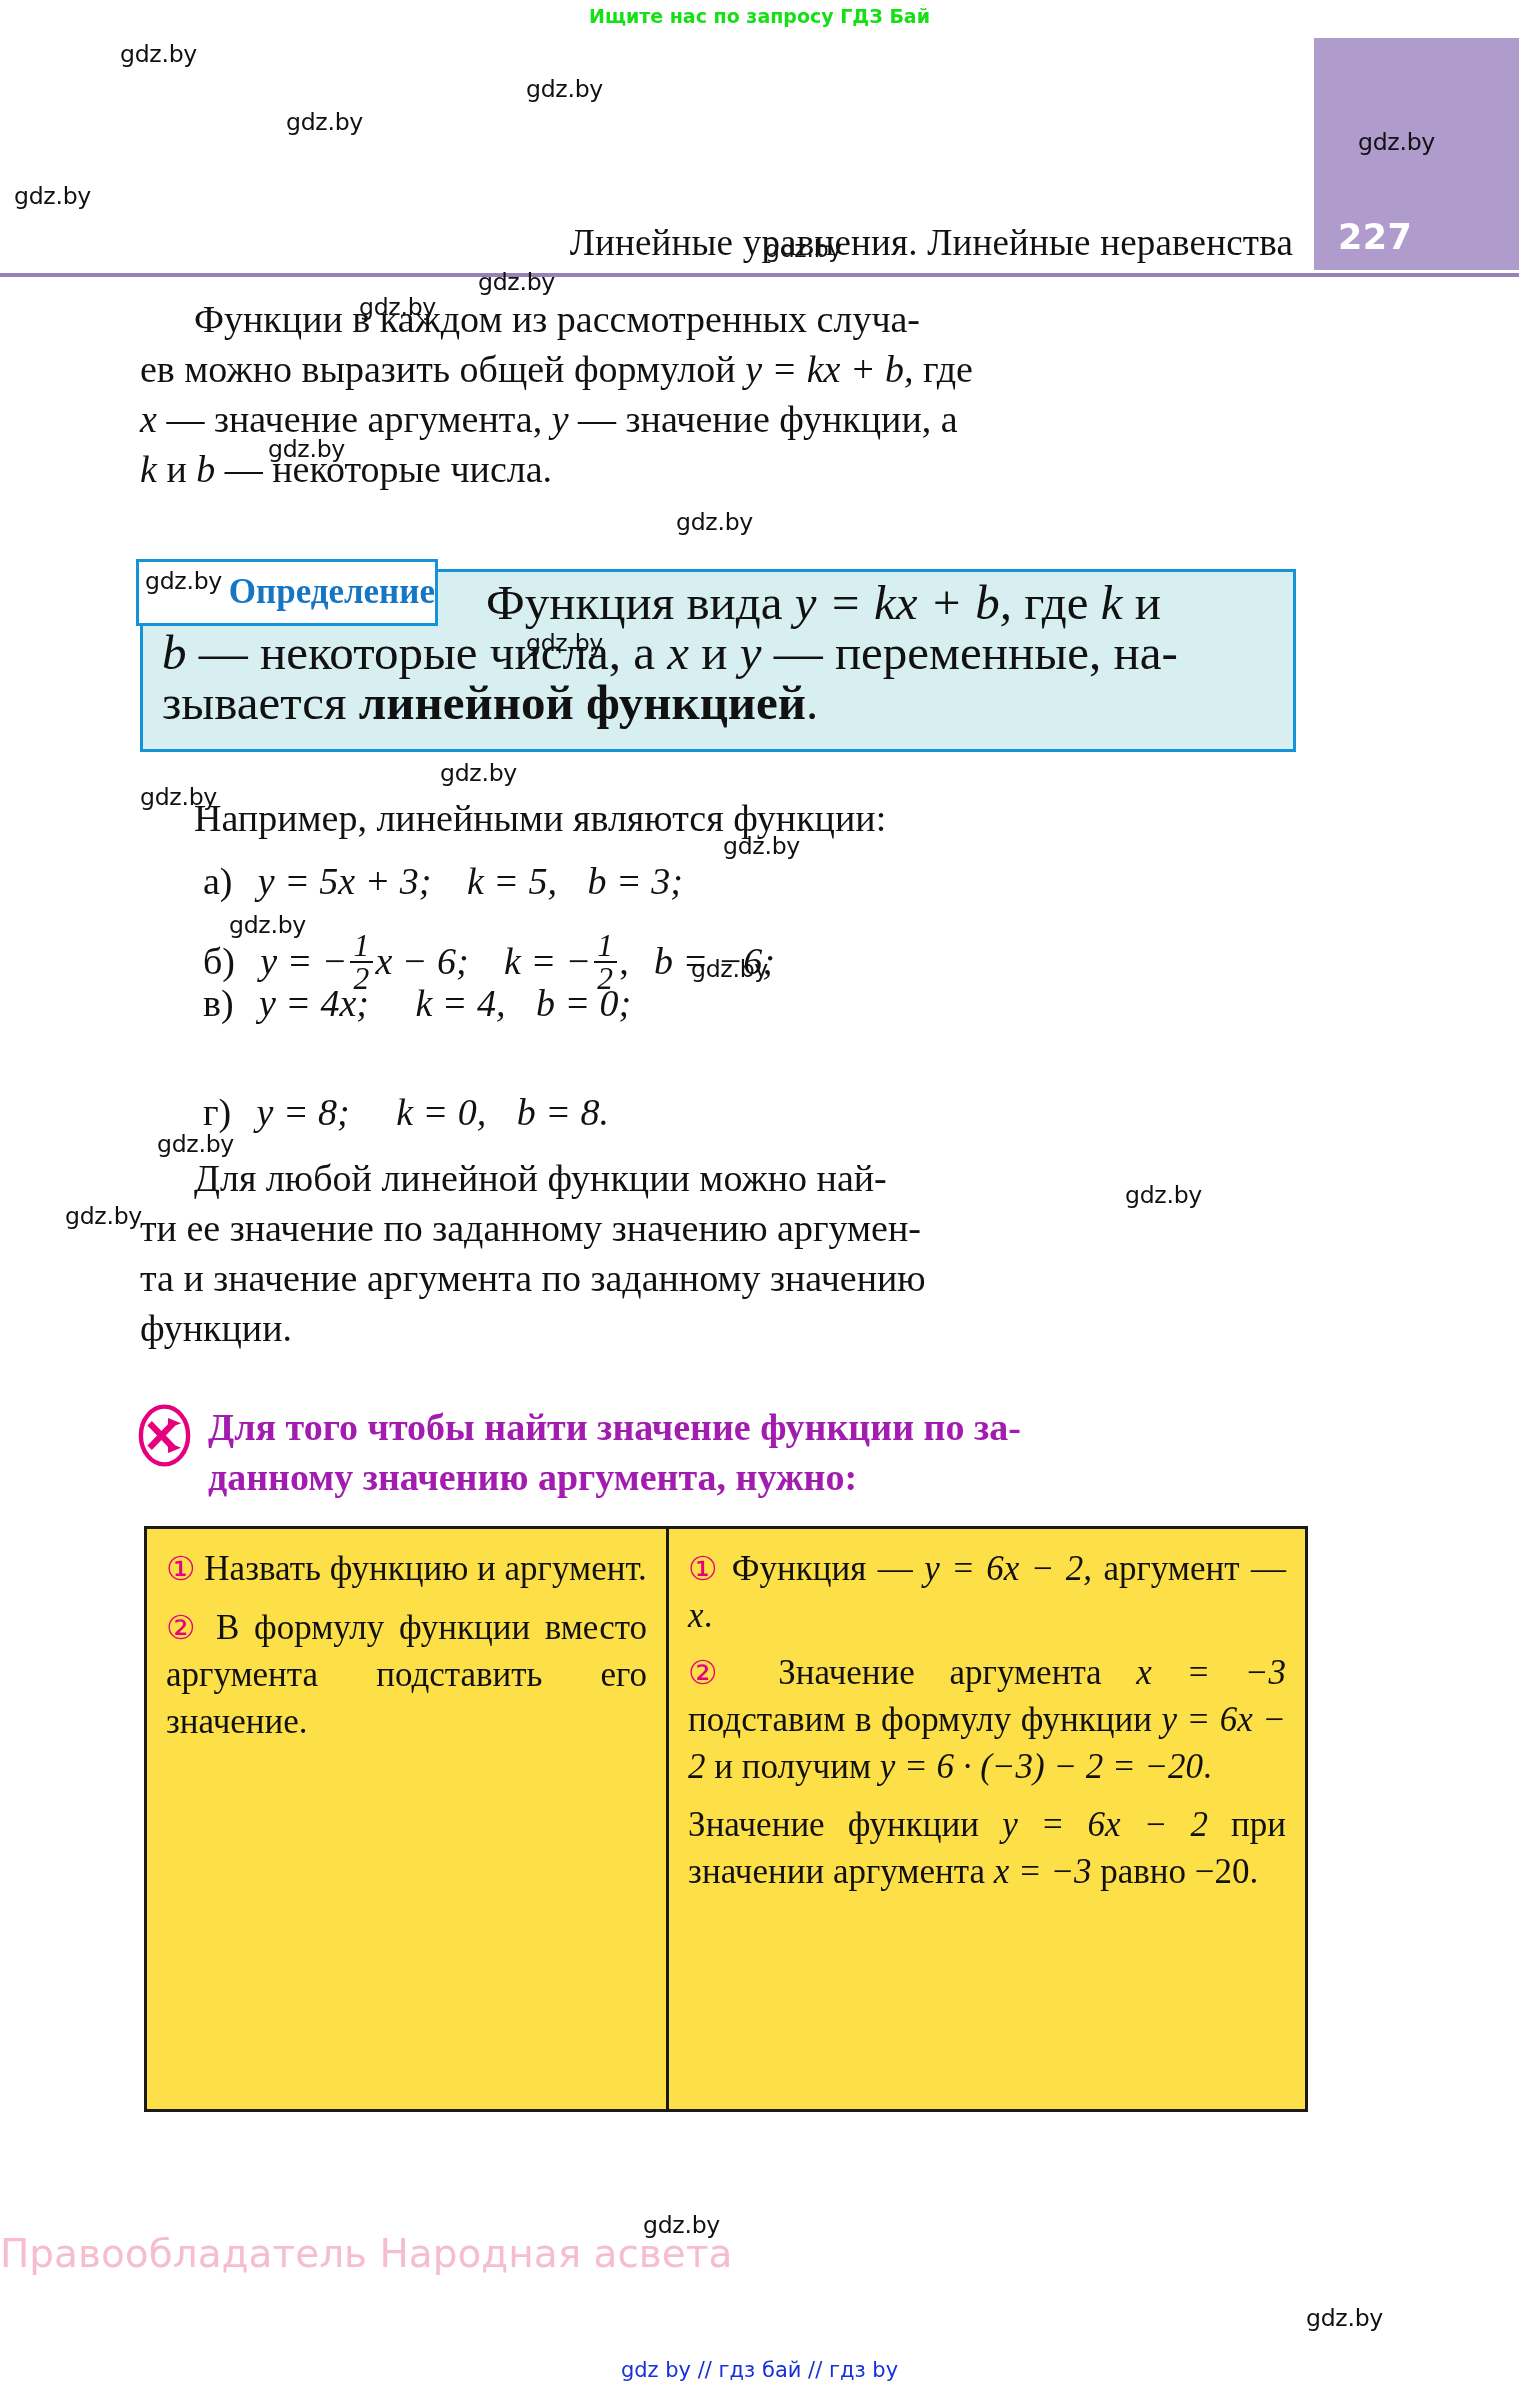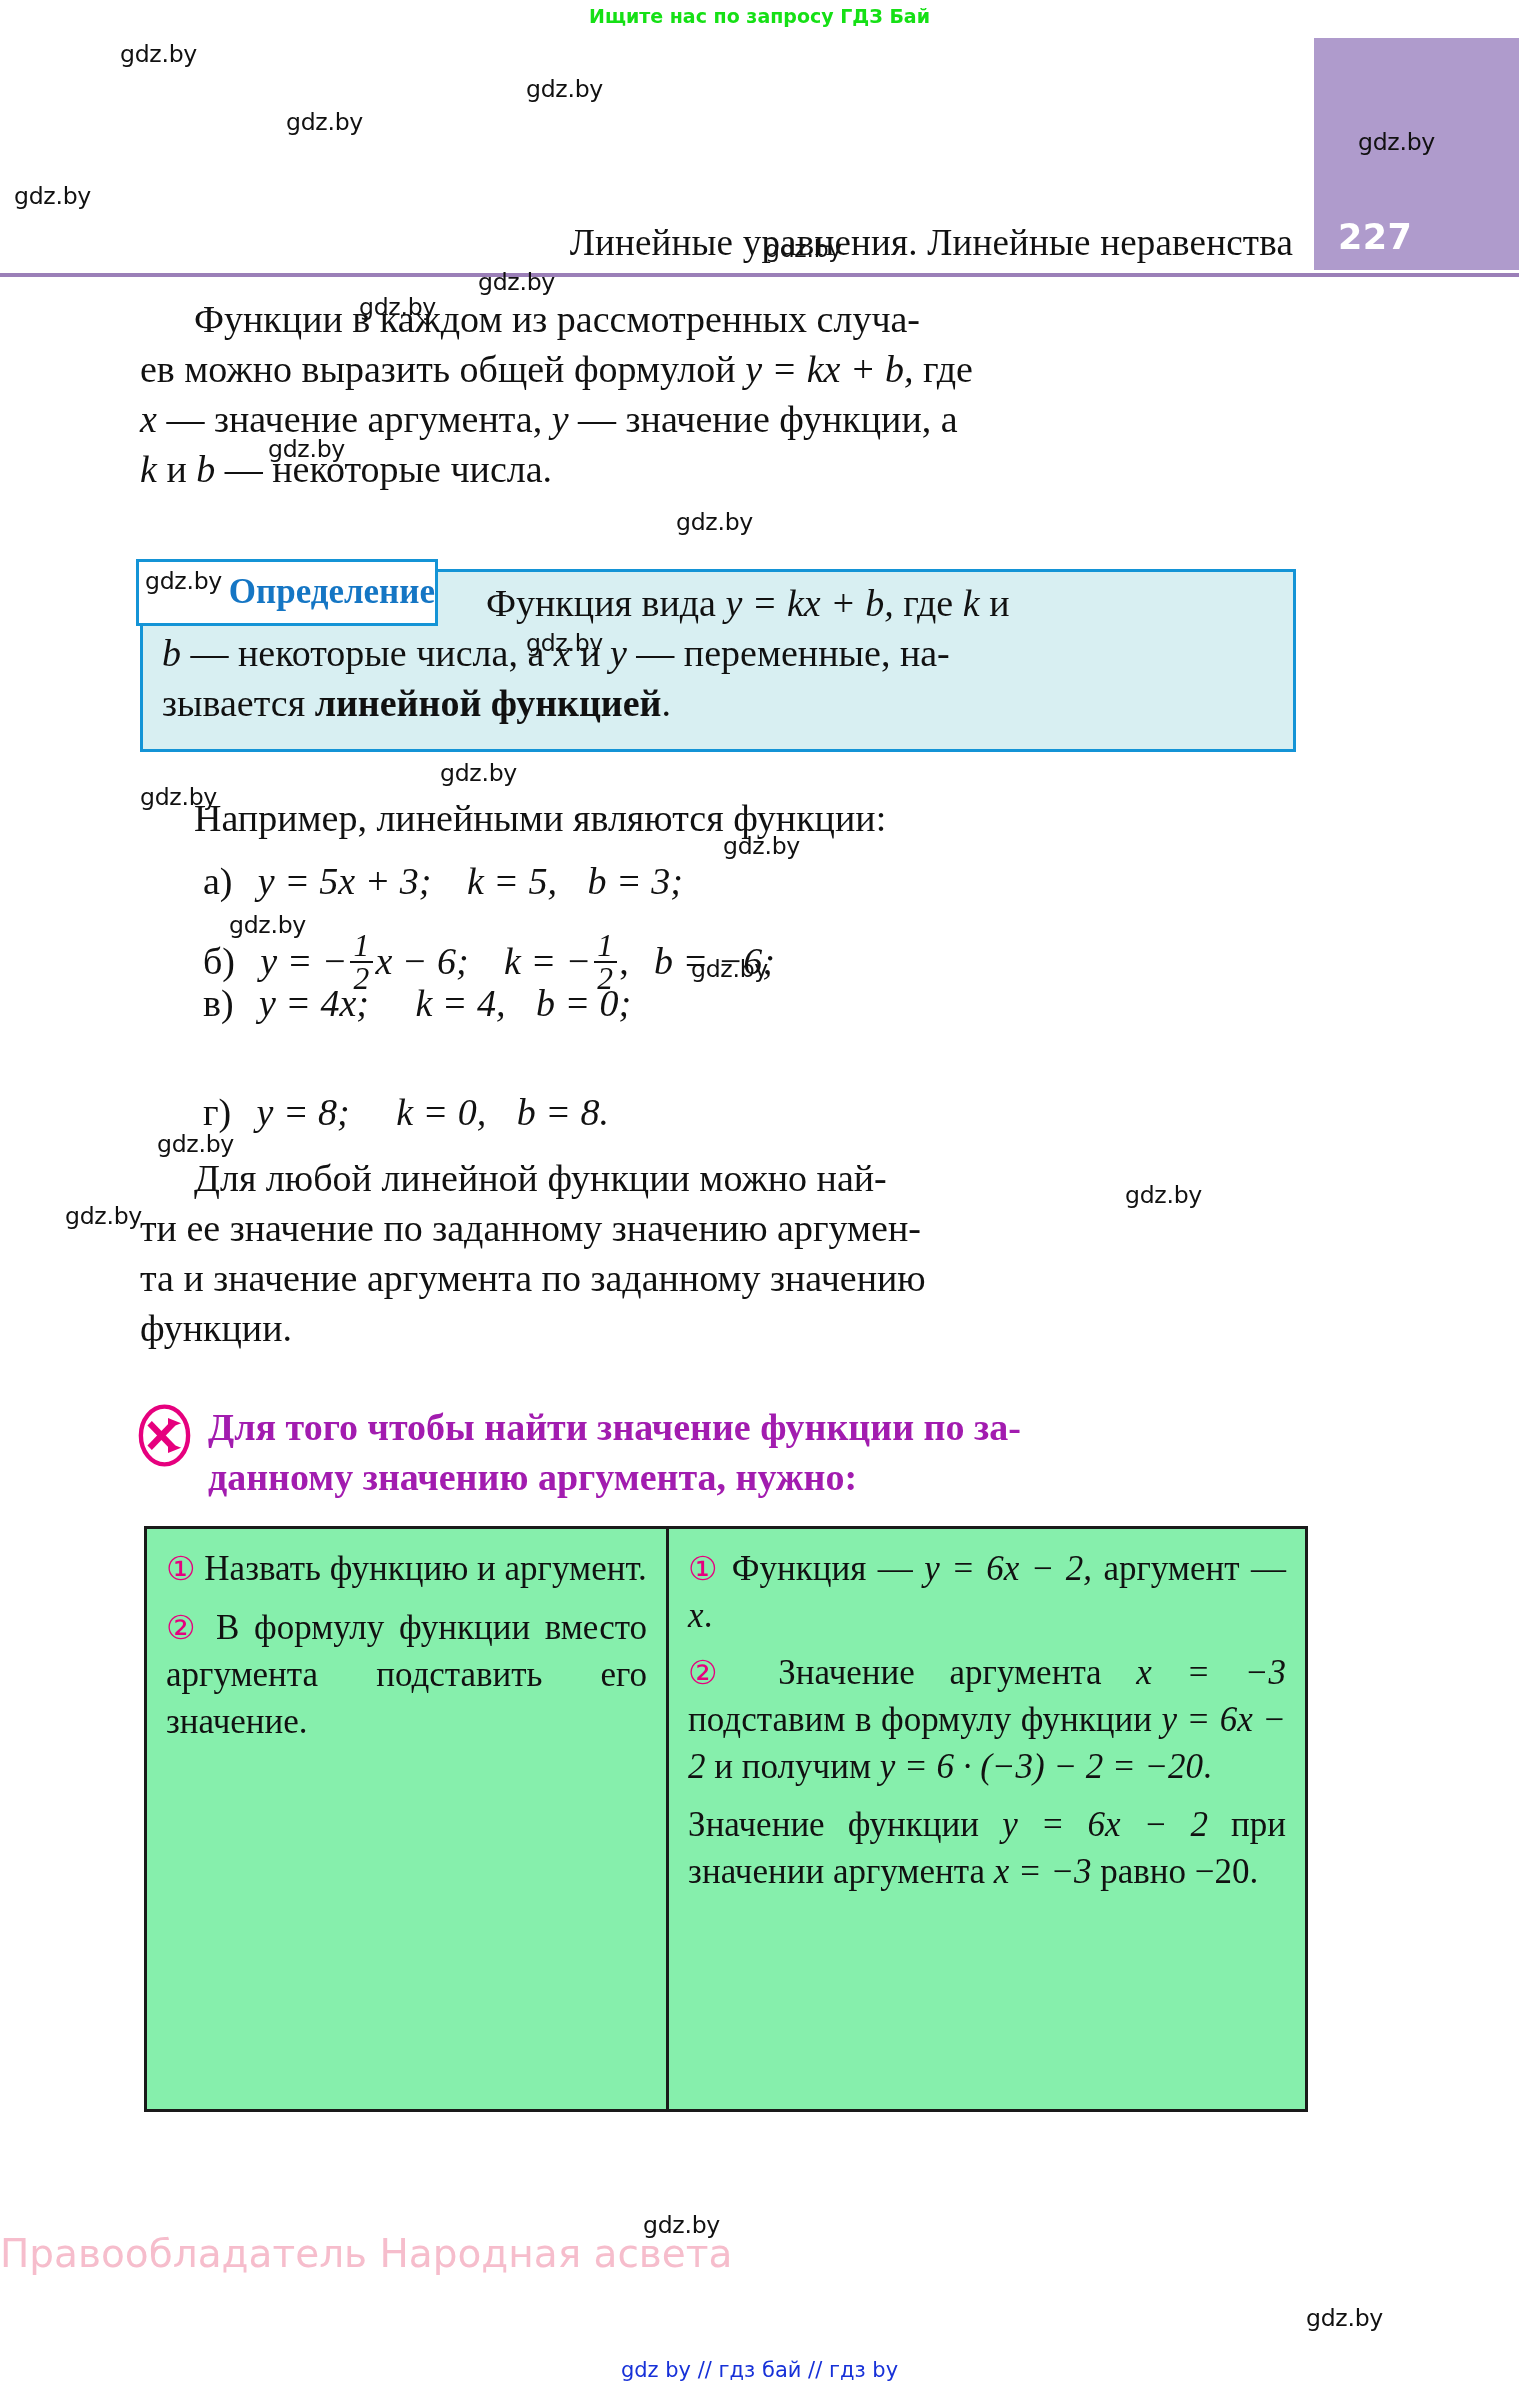--- a/index.html
+++ b/index.html
@@ -124,21 +124,21 @@
     font-size: 35px;
     line-height: 60px;
     text-align: right;
     z-index: 12;
   }
   .def-text {
     position: absolute;
     left: 162px;
     top: 578px;
     width: 1116px;
-    font-size: 38px;
+    font-size: 49px;
     line-height: 50px;
     color: #111111;
     text-align: justify;
     text-align-last: left;
     z-index: 14;
   }
   .def-text .lead { display: inline-block; width: 324px; }
   .def-bold { font-weight: bold; }
 
   
@@ -201,21 +201,21 @@
   .tbl {
     position: absolute;
     left: 144px;
     top: 1526px;
     width: 1164px;
     height: 586px;
     box-sizing: border-box;
     border: 3.5px solid #1a1a1a;
     display: flex;
     z-index: 8;
-    background: #86efac;
+    background: #fde047;
   }
   .tbl-col {
     box-sizing: border-box;
     padding: 15.8px 19px 8.8px 19px;
     font-size: 35px;
     line-height: 47px;
     color: #111111;
     text-align: justify;
     text-align-last: left;
   }

